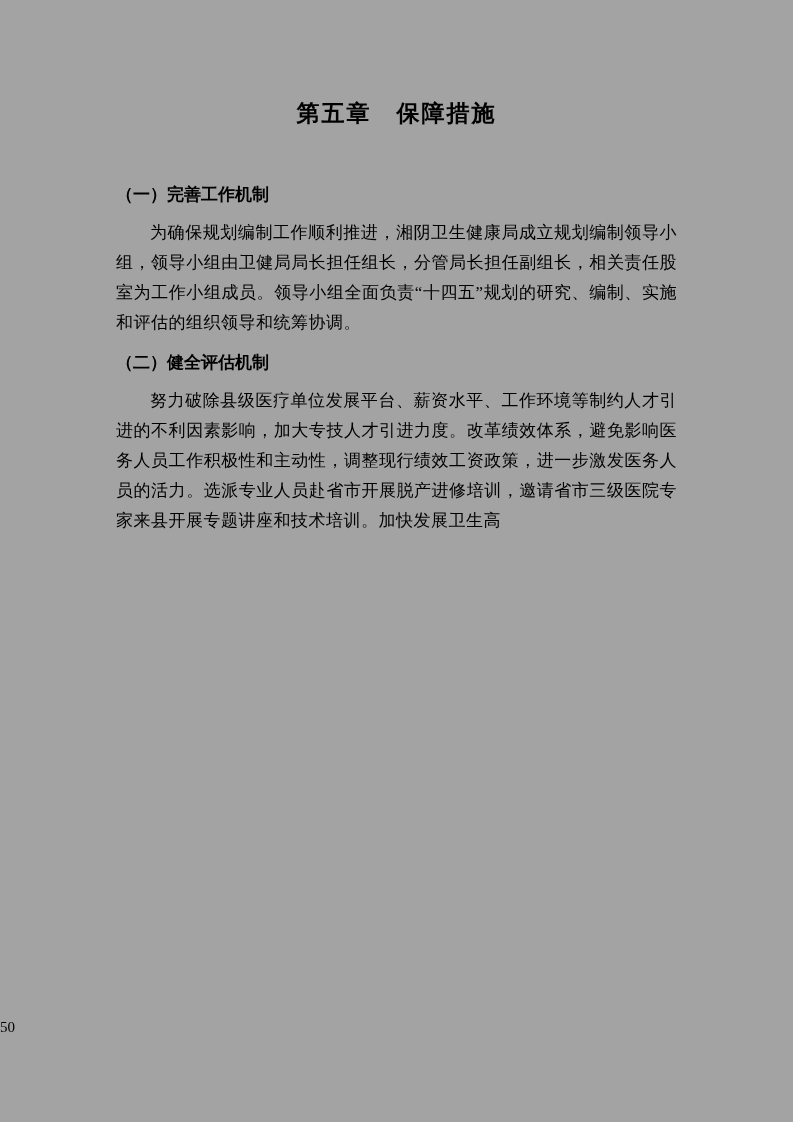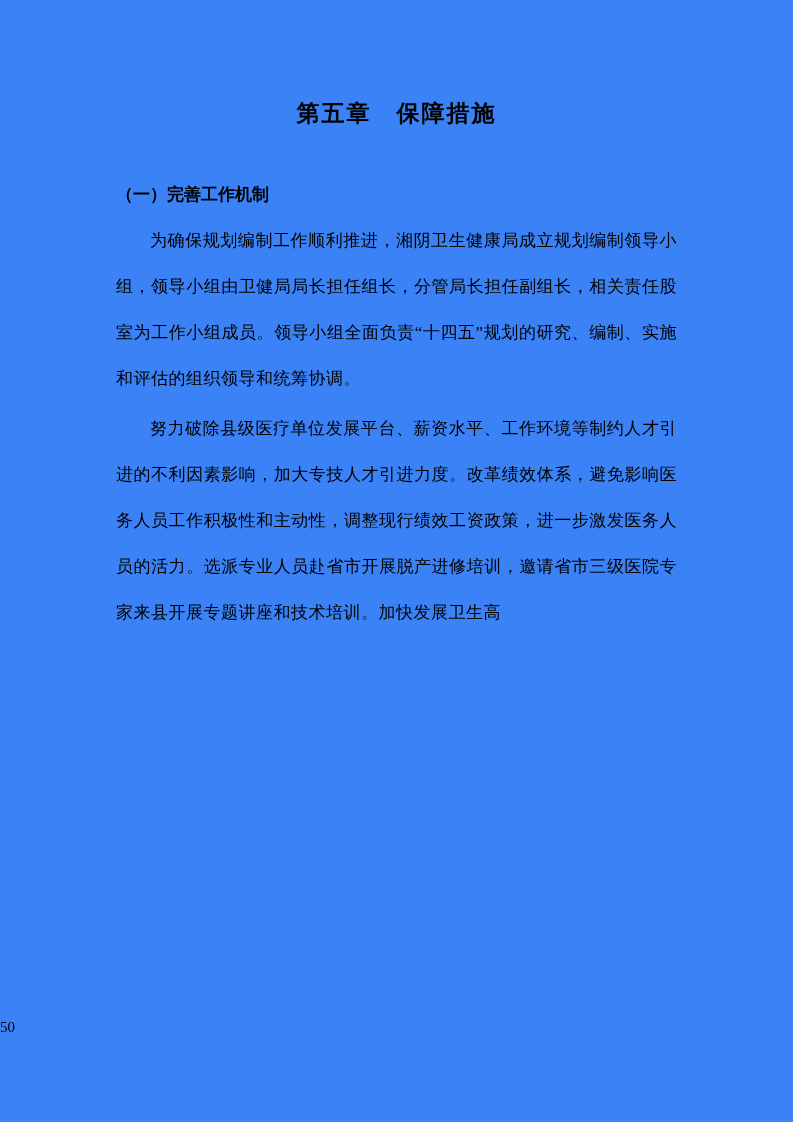--- a/index.html
+++ b/index.html
@@ -2,21 +2,21 @@
 <html><head>
 <meta charset="utf-8">
 <style>
   * { margin: 0; padding: 0; box-sizing: border-box; }
   html, body { background: #e8e8e8; }
   .page {
     position: relative;
     width: 793px;
     height: 1122px;
     margin: 0 auto;
-    background: #3b82f6;
+    background: #a3a3a3;
     font-family: "Liberation Serif", "DejaVu Serif", serif;
     color: #000000;
     overflow: hidden;
   }
   .content {
     padding: 96px 116px 0 116px;
   }
   .doc-title {
     text-align: center;
     font-size: 23px;
@@ -28,21 +28,21 @@
   }
   .section-heading {
     font-size: 17px;
     font-weight: bold;
     line-height: 42px;
     margin-bottom: 2px;
     font-family: "Liberation Sans", "DejaVu Sans", sans-serif;
   }
   .body-para {
     font-size: 17px;
-    line-height: 46px;
+    line-height: 30px;
     text-align: justify;
     text-justify: inter-ideograph;
     text-indent: 2em;
     letter-spacing: 0.5px;
     margin-bottom: 4px;
   }
   .page-number {
     position: absolute;
     bottom: 86px;
     left: 0;
@@ -56,19 +56,20 @@
 <body>
 
 <div class="page">
   <div class="content">
 
     <h1 class="doc-title">第五章　保障措施</h1>
 
     <h2 class="section-heading">（一）完善工作机制</h2>
     <p class="body-para">为确保规划编制工作顺利推进，湘阴卫生健康局成立规划编制领导小组，领导小组由卫健局局长担任组长，分管局长担任副组长，相关责任股室为工作小组成员。领导小组全面负责“十四五”规划的研究、编制、实施和评估的组织领导和统筹协调。</p>
 
+    <h2 class="section-heading">（二）健全评估机制</h2>
 
     <p class="body-para">努力破除县级医疗单位发展平台、薪资水平、工作环境等制约人才引进的不利因素影响，加大专技人才引进力度。改革绩效体系，避免影响医务人员工作积极性和主动性，调整现行绩效工资政策，进一步激发医务人员的活力。选派专业人员赴省市开展脱产进修培训，邀请省市三级医院专家来县开展专题讲座和技术培训。加快发展卫生高</p>
 
   </div>
 
   <div class="page-number">50</div>
 </div>
 
 </body></html>

